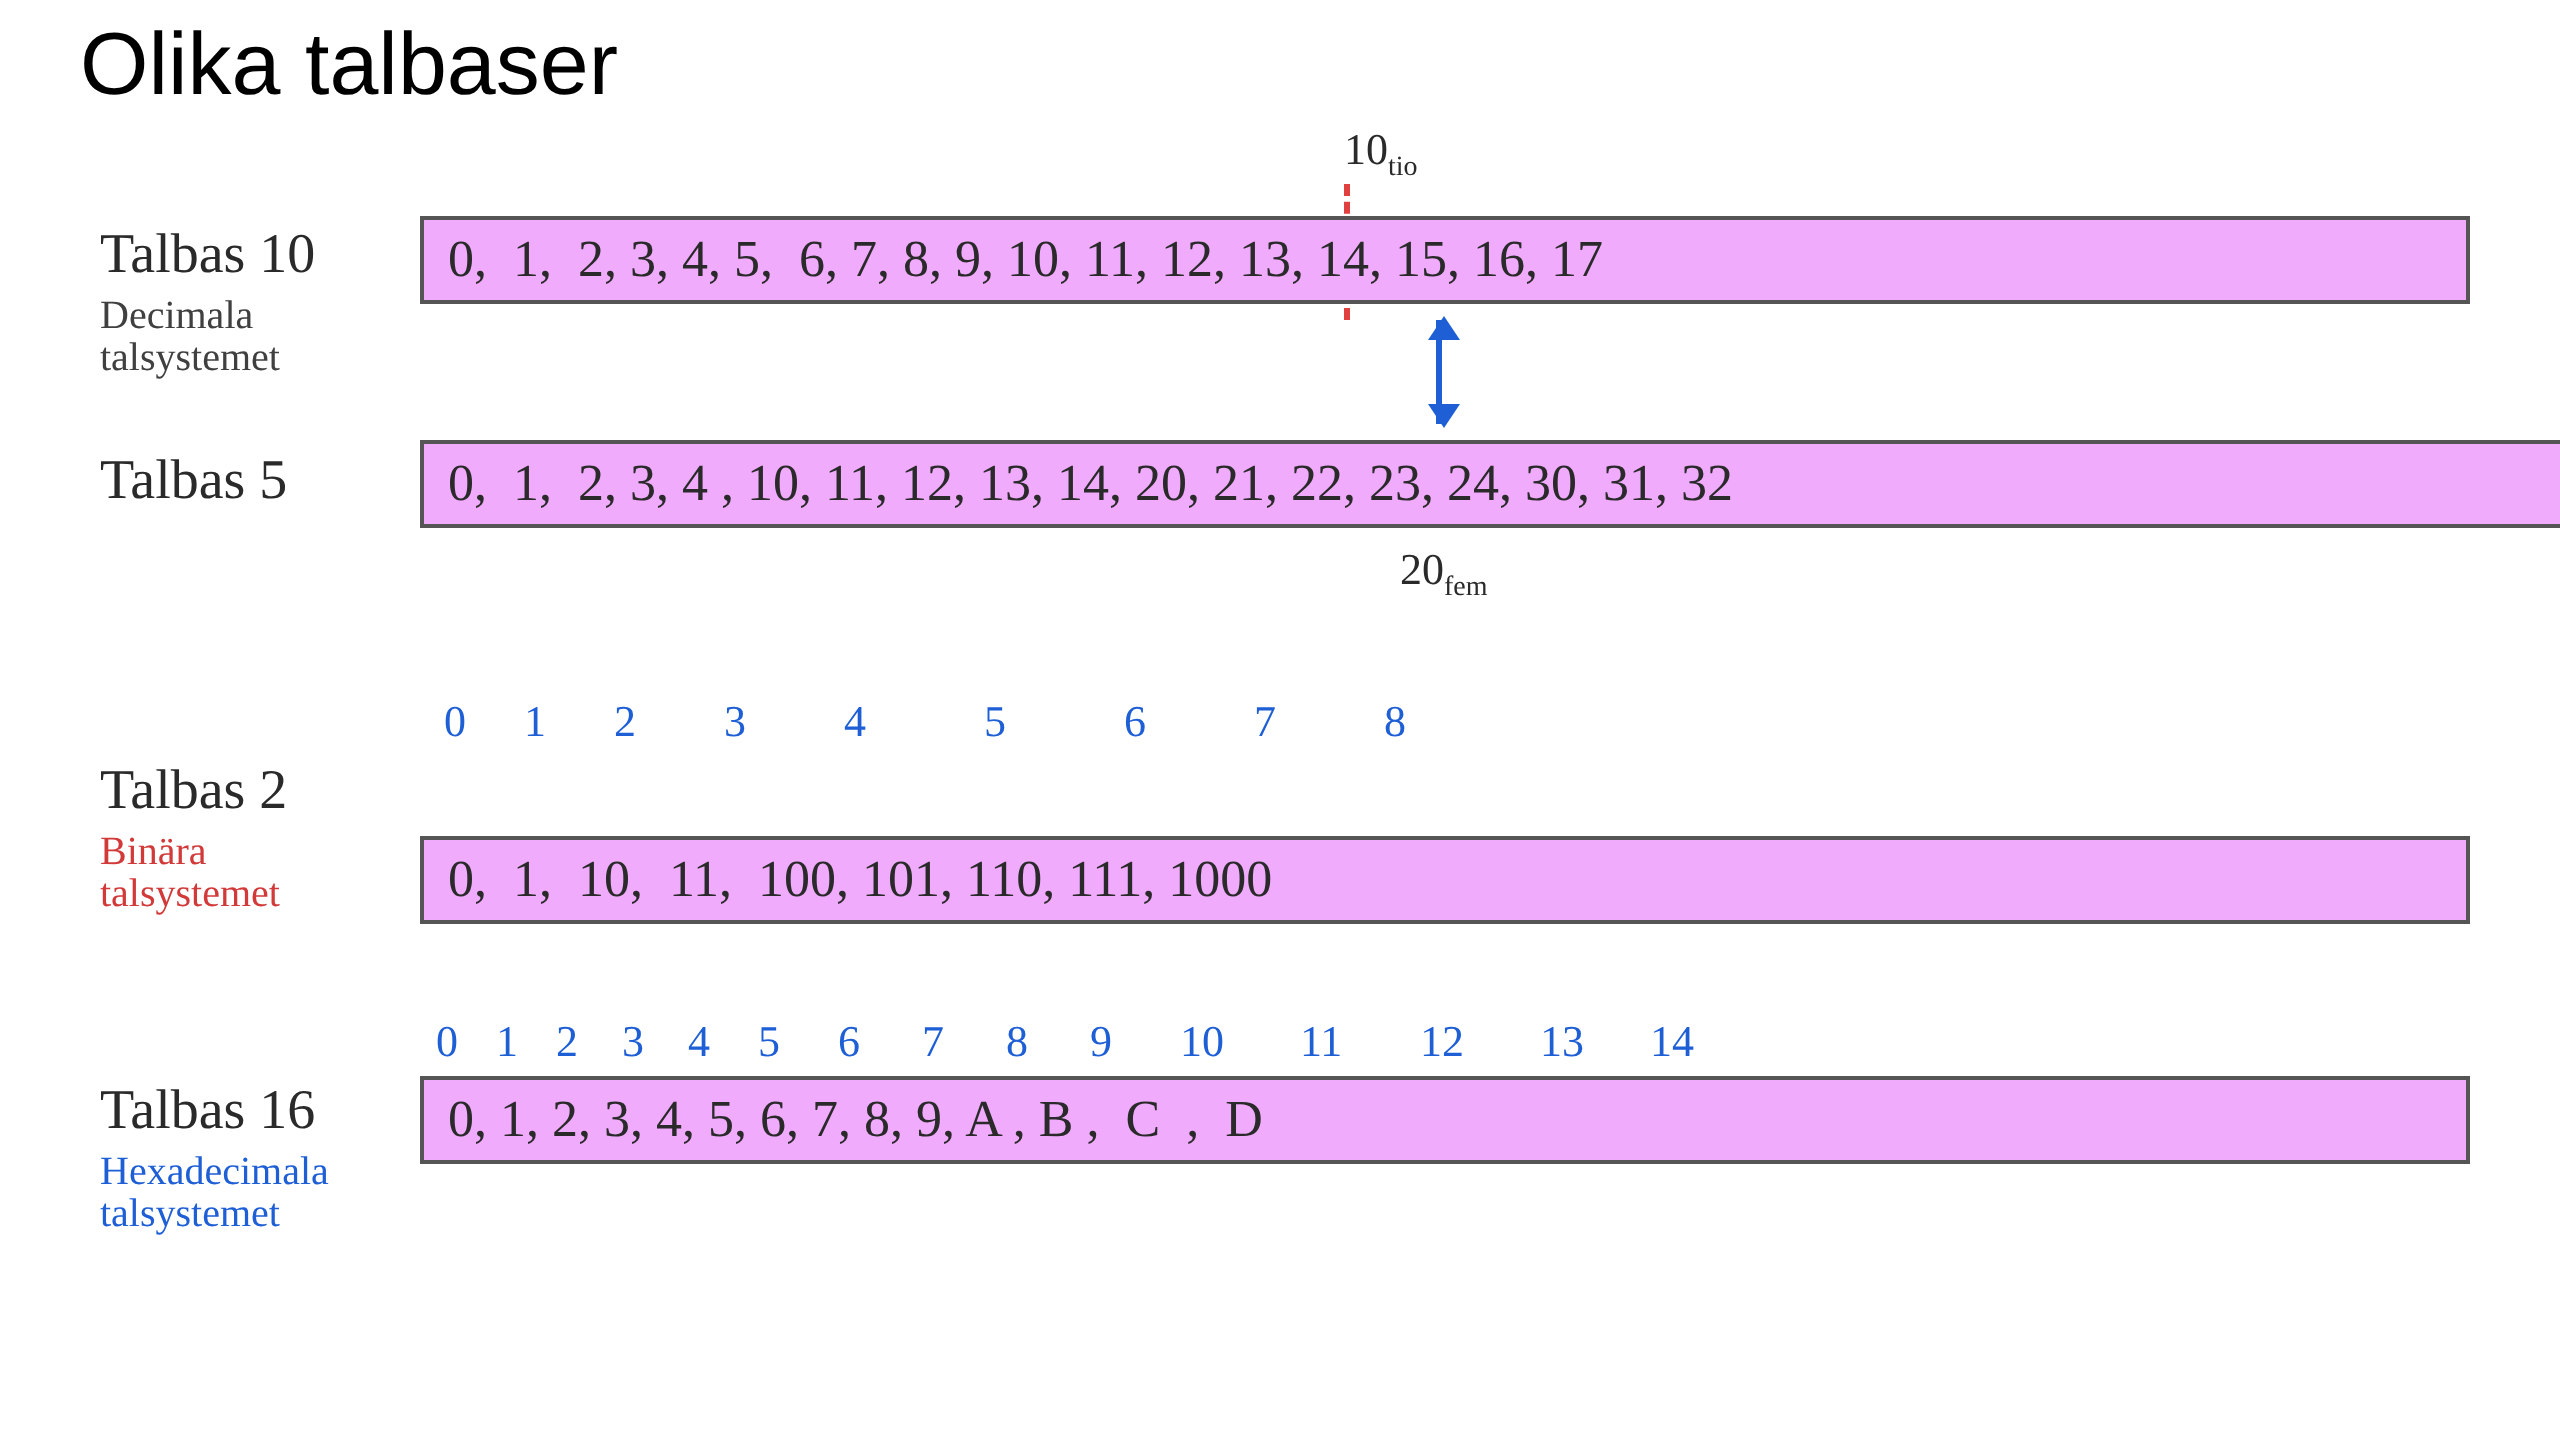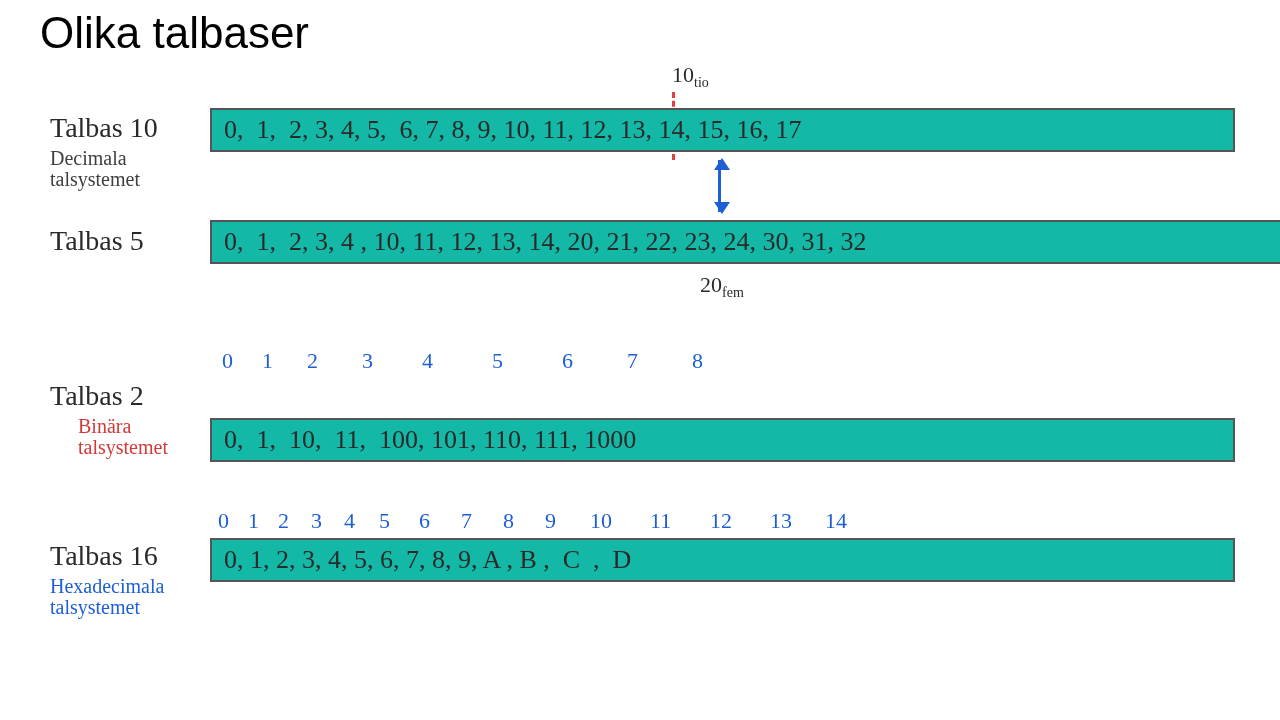--- a/index.html
+++ b/index.html
@@ -32,21 +32,21 @@
     font-size: 20px;
     line-height: 1.05;
     white-space: nowrap;
   }
   .sub-green { color: #404040; }
   .sub-red   { color: #d23a3a; }
   .sub-blue  { color: #1e5fd6; }
   .box {
     position: absolute;
     border: 2px solid #555;
-    background: #14b8a6;
+    background: #f0abfc;
     height: 44px;
     display: flex;
     align-items: center;
     padding-left: 12px;
     font-size: 26px;
     color: #2a2a2a;
     box-sizing: border-box;
     letter-spacing: 0px;
   }
   .box span { white-space: pre; }
@@ -108,21 +108,21 @@
 
 <div class="label-main" style="left:50px; top:225px;">Talbas  5</div>
 <div class="box" style="left:210px; top:220px; width:1136px;">
   <span>0,  1,  2, 3, 4 , 10, 11, 12, 13, 14, 20, 21, 22, 23, 24, 30, 31, 32</span>
 </div>
 <div class="annot" style="left:700px; top:272px;">
   <span>20</span><sub>fem</sub>
 </div>
 
 <div class="label-main" style="left:50px; top:380px;">Talbas 2</div>
-<div class="label-sub sub-red" style="left:50px; top:416px; white-space:pre;margin-left:28px;">Binära
+<div class="label-sub sub-red" style="left:50px; top:416px; white-space:pre;">Binära
 talsystemet</div>
 <div class="index-row" id="idx2" style="left:222px; top:348px;"><span style="width: 40px;">0</span><span style="width: 45px;">1</span><span style="width: 55px;">2</span><span style="width: 60px;">3</span><span style="width: 70px;">4</span><span style="width: 70px;">5</span><span style="width: 65px;">6</span><span style="width: 65px;">7</span><span style="width: 40px;">8</span></div>
 <div class="box" style="left:210px; top:378px; width:1025px;margin-top:40px;">
   <span>0,  1,  10,  11,  100, 101, 110, 111, 1000</span>
 </div>
 
 <div class="label-main" style="left:50px; top:540px;">Talbas 16</div>
 <div class="label-sub sub-blue" style="left:50px; top:576px; white-space:pre;">Hexadecimala
 talsystemet</div>
 <div class="index-row" id="idx16" style="left:218px; top:508px;"><span style="width: 30px;">0</span><span style="width: 30px;">1</span><span style="width: 33px;">2</span><span style="width: 33px;">3</span><span style="width: 35px;">4</span><span style="width: 40px;">5</span><span style="width: 42px;">6</span><span style="width: 42px;">7</span><span style="width: 42px;">8</span><span style="width: 45px;">9</span><span style="width: 60px;">10</span><span style="width: 60px;">11</span><span style="width: 60px;">12</span><span style="width: 55px;">13</span><span style="width: 40px;">14</span></div>

